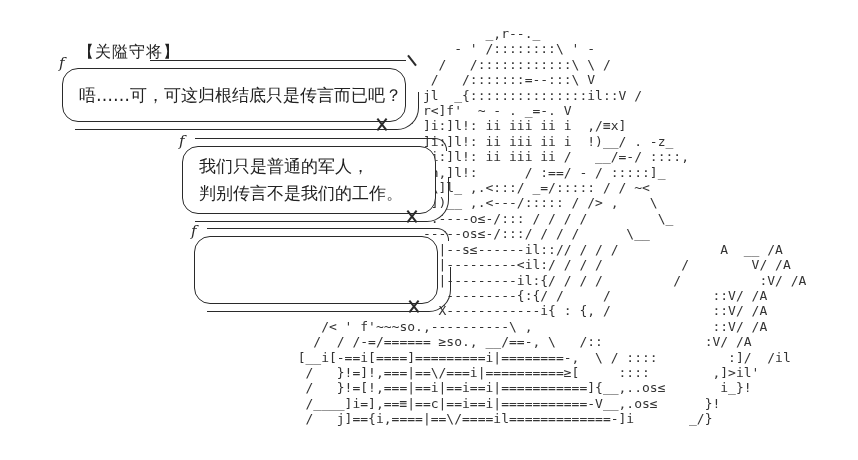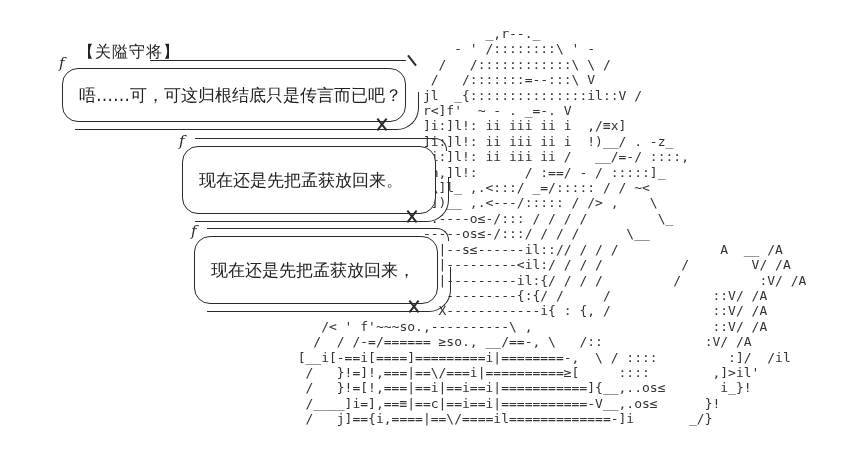--- a/index.html
+++ b/index.html
@@ -67,23 +67,23 @@
   <div class="speaker-line"></div>
 
   <div class="bubble b1">
     <span class="fhook">f</span>
     <div class="bline">唔……可，可这归根结底只是传言而已吧？</div>
     <span class="tail"></span>
   </div>
 
   <div class="bubble b2 echo-top">
     <span class="fhook">f</span>
-    <div class="bline">现在还是先把孟获放回来。</div>
+    <div class="bline">我们只是普通的军人，</div>
+    <div class="bline">判别传言不是我们的工作。</div>
     <span class="tail"></span>
   </div>
 
   <div class="bubble b3 echo-top">
     <span class="fhook">f</span>
-    <div class="bline">现在还是先把孟获放回来，</div>
     <span class="tail"></span>
   </div>
 
 </div>
 
 </body></html>

